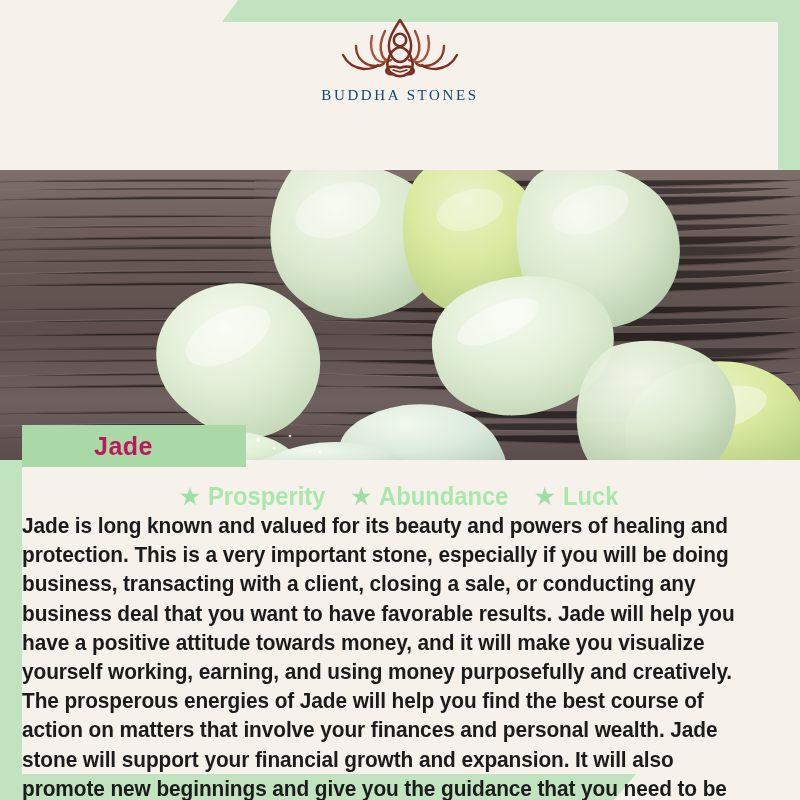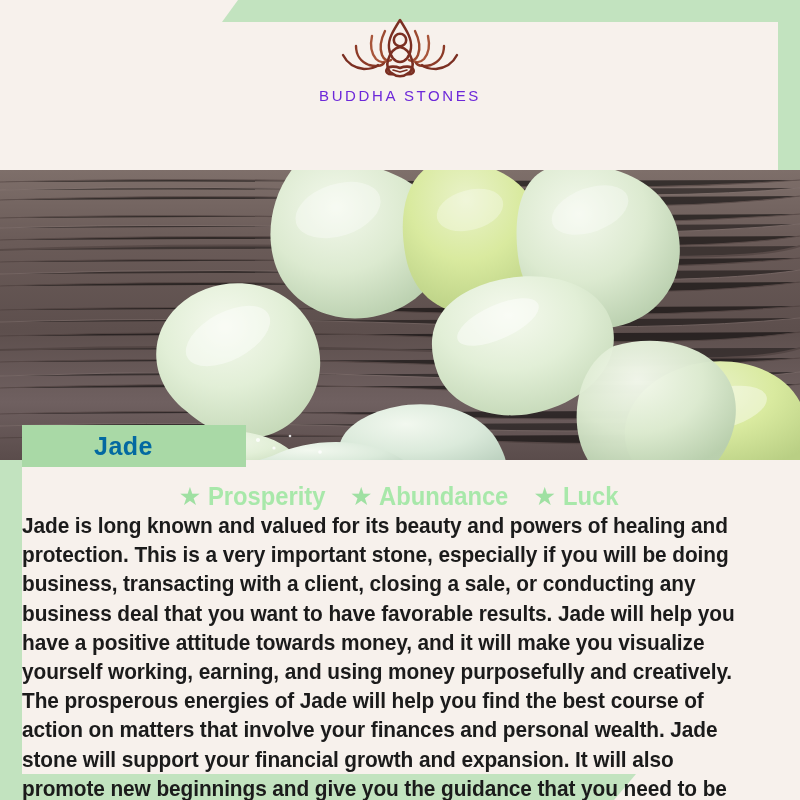--- a/index.html
+++ b/index.html
@@ -43,23 +43,23 @@
   
   .logo-area {
     position:absolute; top:0; left:0; width:800px; height:118px;
     display:flex; flex-direction:column;
     align-items:center; justify-content:center;
     background:transparent;
   }
   .logo-mark { width:150px; height:68px; display:block; }
   .logo-word {
     margin-top:4px;
-    font-family:Liberation Sans, sans-serif;
+    font-family:Liberation Serif, serif;
     font-size:15px; letter-spacing:2.6px;
-    color:#6d28d9; font-weight:400;
+    color:#0c4a6e; font-weight:400;
   }
 
   
   .title-band {
     position:absolute; top:116px; left:168px;
     width:472px; height:54px;
     background:rgba(255,253,250,0.88);
     display:flex; align-items:center; justify-content:center;
     z-index:4;
   }
@@ -83,21 +83,21 @@
   
   .jade-tag {
     position:absolute; top:425px; left:22px;
     width:224px; height:42px;
     background:#a9d9a6;
     display:flex; align-items:center;
     z-index:5;
   }
   .jade-label {
     margin-left:72px;
-    color:#0369a1; font-weight:bold; font-size:25px;
+    color:#be185d; font-weight:bold; font-size:25px;
     letter-spacing:0.5px;
   }
 
   
   .benefits {
     position:absolute; top:480px; left:0; width:800px; height:32px;
     display:flex; align-items:center; justify-content:center;
     gap:0px; z-index:5;
   }
   .benefit {

